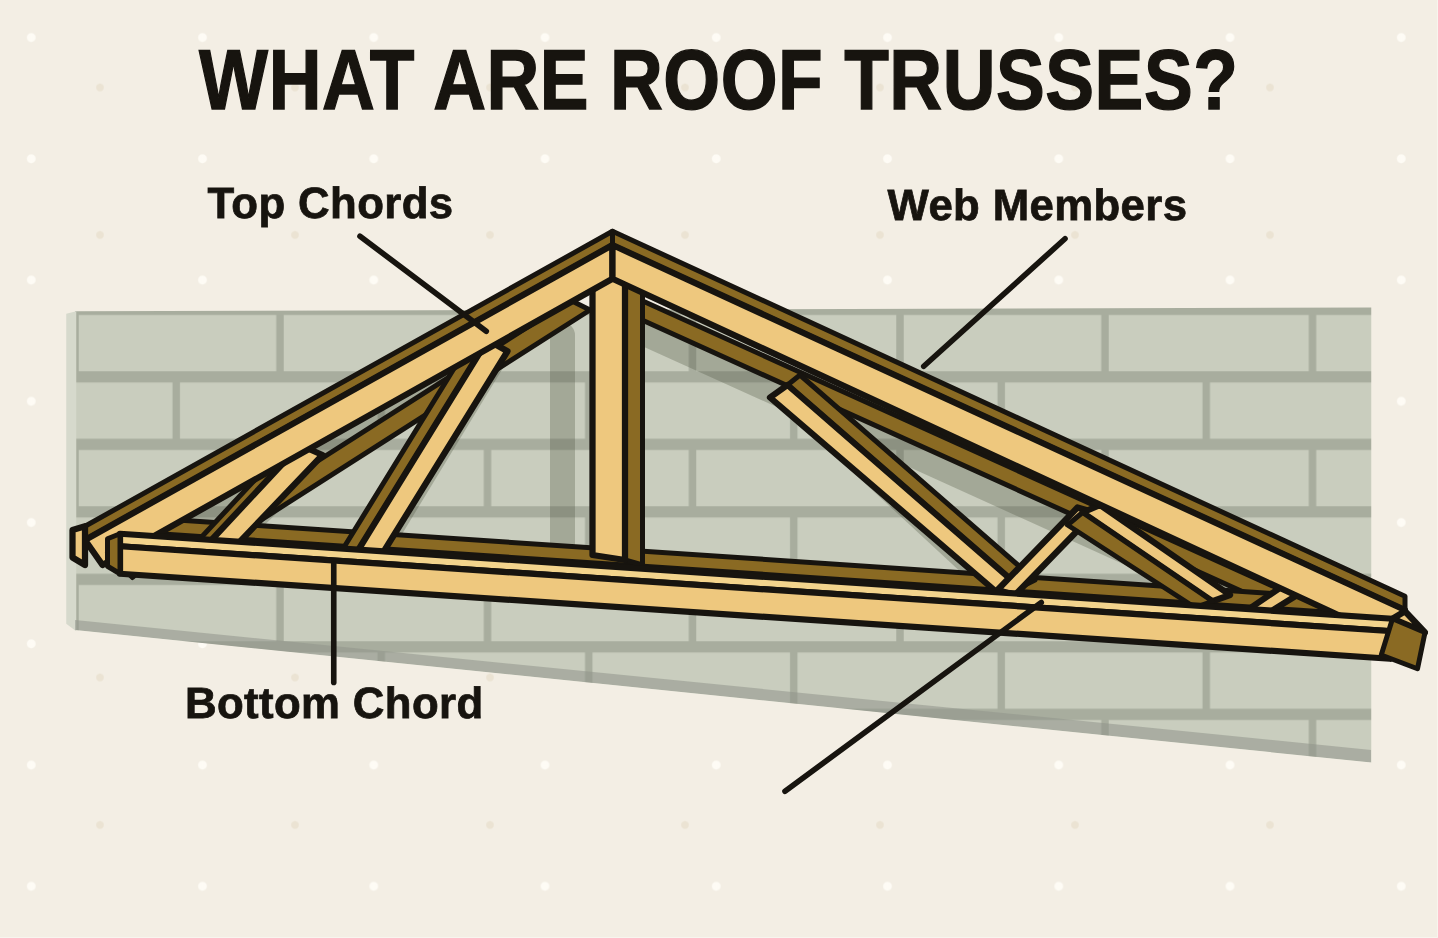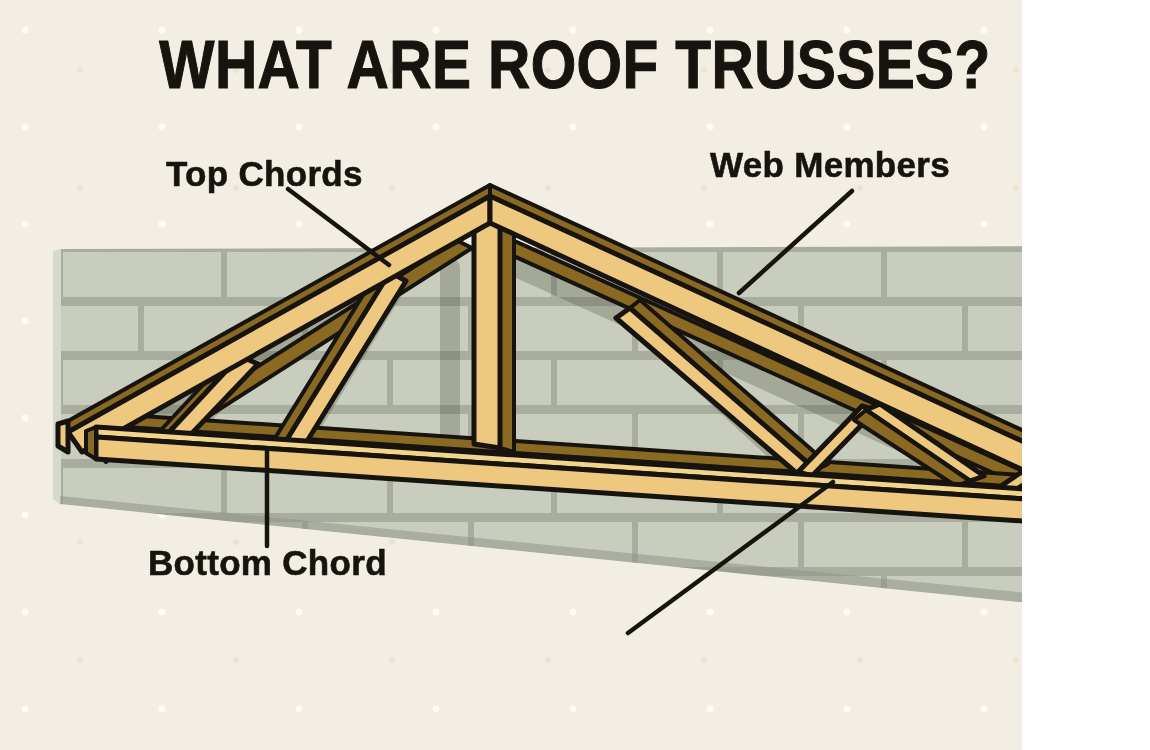--- a/index.html
+++ b/index.html
@@ -9,21 +9,21 @@
     --c-wall_block:#c9cdbe;
     --c-wall_mortar:#a8ad9e;
     --c-wall_edge_light:#d6d9cc;
     --c-wood_light:#eec87e;
     --c-wood_top:#f3d48d;
     --c-wood_dark:#8a6a23;
     --c-outline:#17140f;
   }
   .stage{
     position:relative;
-    width:1022px;height:750px;
+    width:1150px;height:750px;
     overflow:hidden;
     font-family:"Liberation Sans","DejaVu Sans",sans-serif;
     background:
       radial-gradient(circle at 25px 30px, rgba(255,253,247,0.9) 0 3px, rgba(255,253,247,0) 4px) 0 0/137px 97px repeat,
       radial-gradient(circle at 80px 70px, rgba(234,226,209,0.9) 0 2.6px, rgba(234,226,209,0) 3.6px) 0 0/156px 118px repeat,
       var(--c-background);
   }
   svg.diagram{position:absolute;left:0;top:0;}
   .title{
     position:absolute;left:0;top:30px;width:1150px;
@@ -36,21 +36,21 @@
     white-space:nowrap;
   }
   .part-label{
     position:absolute;
     font-size:35px;line-height:38px;font-weight:bold;
     letter-spacing:0.3px;
     color:var(--c-text);
     -webkit-text-stroke:0.6px var(--c-text);
     white-space:nowrap;
   }
-  .lbl-top-chords{left:166px;top:155px;}
+  .lbl-top-chords{left:166px;top:144px;}
   .lbl-web-members{left:710px;top:146px;}
   .lbl-bottom-chord{left:148px;top:544px;}
 
   
   .mortar{fill:var(--c-wall_mortar);}
   .block{fill:var(--c-wall_block);}
   .wall-edge{fill:var(--c-wall_edge_light);}
   .wood{fill:var(--c-wood_light);stroke:var(--c-outline);stroke-width:5;stroke-linejoin:round;}
   .wood-top{fill:var(--c-wood_top);stroke:var(--c-outline);stroke-width:5;stroke-linejoin:round;}
   .wood-dark{fill:var(--c-wood_dark);stroke:var(--c-outline);stroke-width:4;stroke-linejoin:round;}

